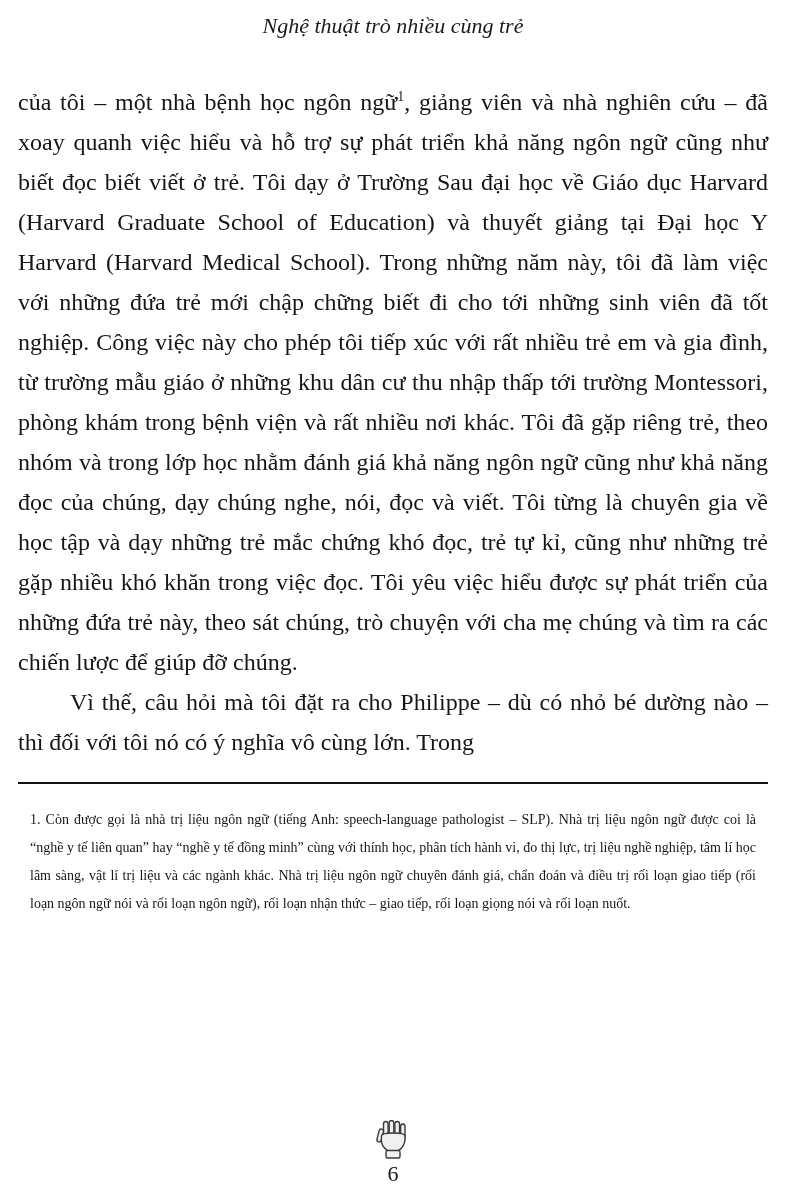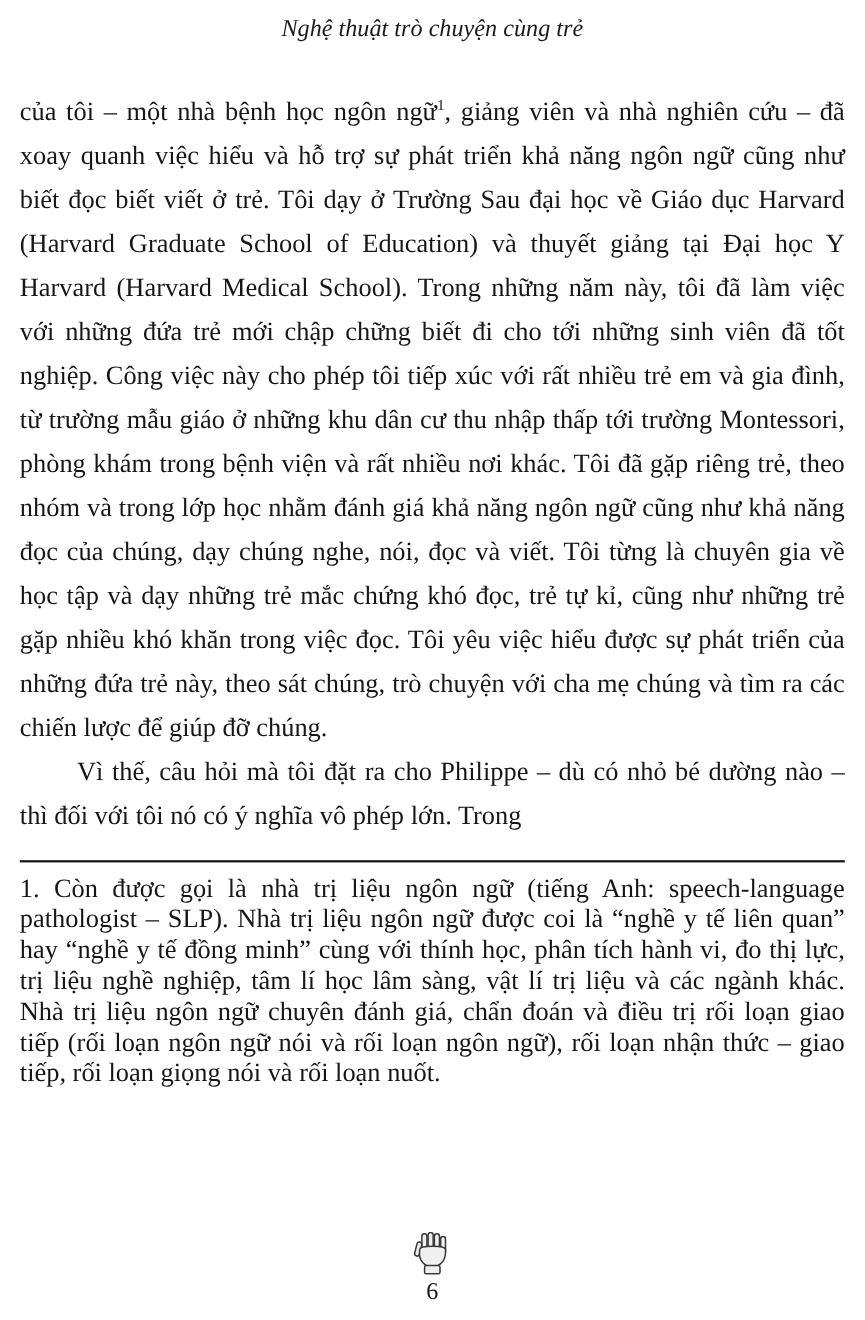--- a/index.html
+++ b/index.html
@@ -45,25 +45,25 @@
       font-size: 0.58em;
       vertical-align: super;
       line-height: 0;
     }
     .footnote-divider {
       border: none;
       border-top: 2px solid #111;
       margin: 20px 0 10px 0;
     }
     .footnote {
-      font-size: 24px;
+      font-size: 14px;
       line-height: 28px;
       text-align: justify;
       color: #161616;
-      margin: 0;
+      margin: 12px;
     }
     .page-footer {
       margin-top: auto;
       padding: 6px 0 14px 0;
       display: flex;
       flex-direction: column;
       align-items: center;
       gap: 2px;
     }
     .hand-icon-wrap {
@@ -78,25 +78,25 @@
       line-height: 24px;
       color: #1a1a1a;
       text-align: center;
     }
   </style>
 </head>
 <body>
 
 <div class="page">
 
-  <div class="running-header">Nghệ thuật trò chuyện cùng trẻ</div>
+  <div class="running-header">Nghệ thuật trò nhiều cùng trẻ</div>
 
   <div class="body-text">
     <p><span>của tôi – một nhà bệnh học ngôn ngữ</span><sup class="footnote-sup">1</sup><span>, giảng viên và nhà nghiên cứu – đã xoay quanh việc hiểu và hỗ trợ sự phát triển khả năng ngôn ngữ cũng như biết đọc biết viết ở trẻ. Tôi dạy ở Trường Sau đại học về Giáo dục Harvard (Harvard Graduate School of Education) và thuyết giảng tại Đại học Y Harvard (Harvard Medical School). Trong những năm này, tôi đã làm việc với những đứa trẻ mới chập chững biết đi cho tới những sinh viên đã tốt nghiệp. Công việc này cho phép tôi tiếp xúc với rất nhiều trẻ em và gia đình, từ trường mẫu giáo ở những khu dân cư thu nhập thấp tới trường Montessori, phòng khám trong bệnh viện và rất nhiều nơi khác. Tôi đã gặp riêng trẻ, theo nhóm và trong lớp học nhằm đánh giá khả năng ngôn ngữ cũng như khả năng đọc của chúng, dạy chúng nghe, nói, đọc và viết. Tôi từng là chuyên gia về học tập và dạy những trẻ mắc chứng khó đọc, trẻ tự kỉ, cũng như những trẻ gặp nhiều khó khăn trong việc đọc. Tôi yêu việc hiểu được sự phát triển của những đứa trẻ này, theo sát chúng, trò chuyện với cha mẹ chúng và tìm ra các chiến lược để giúp đỡ chúng.</span></p>
-    <p class="paragraph-2">Vì thế, câu hỏi mà tôi đặt ra cho Philippe – dù có nhỏ bé dường nào – thì đối với tôi nó có ý nghĩa vô phép lớn. Trong</p>
+    <p class="paragraph-2">Vì thế, câu hỏi mà tôi đặt ra cho Philippe – dù có nhỏ bé dường nào – thì đối với tôi nó có ý nghĩa vô cùng lớn. Trong</p>
   </div>
 
   <hr class="footnote-divider">
 
   <p class="footnote">1. Còn được gọi là nhà trị liệu ngôn ngữ (tiếng Anh: speech-language pathologist – SLP). Nhà trị liệu ngôn ngữ được coi là “nghề y tế liên quan” hay “nghề y tế đồng minh” cùng với thính học, phân tích hành vi, đo thị lực, trị liệu nghề nghiệp, tâm lí học lâm sàng, vật lí trị liệu và các ngành khác. Nhà trị liệu ngôn ngữ chuyên đánh giá, chẩn đoán và điều trị rối loạn giao tiếp (rối loạn ngôn ngữ nói và rối loạn ngôn ngữ), rối loạn nhận thức – giao tiếp, rối loạn giọng nói và rối loạn nuốt.</p>
 
   <div class="page-footer">
     <span class="hand-icon-wrap">
       <svg viewBox="0 0 44 40" width="44" height="40" aria-hidden="true">
         <g fill="#f0f0f0" stroke="#3a3a3a" stroke-width="1.4" stroke-linejoin="round" stroke-linecap="round">

